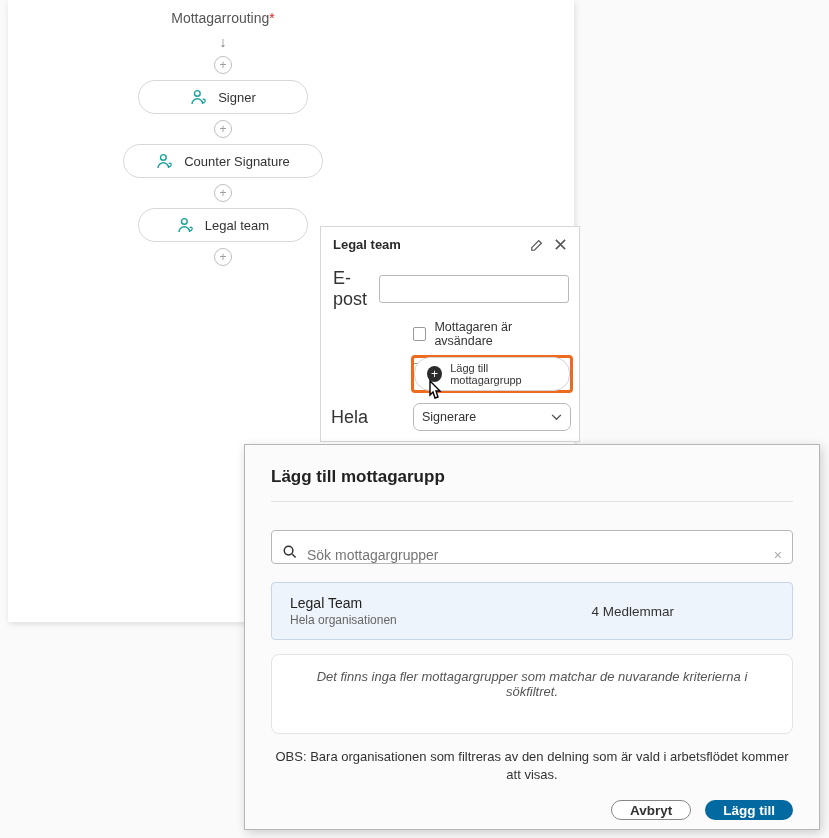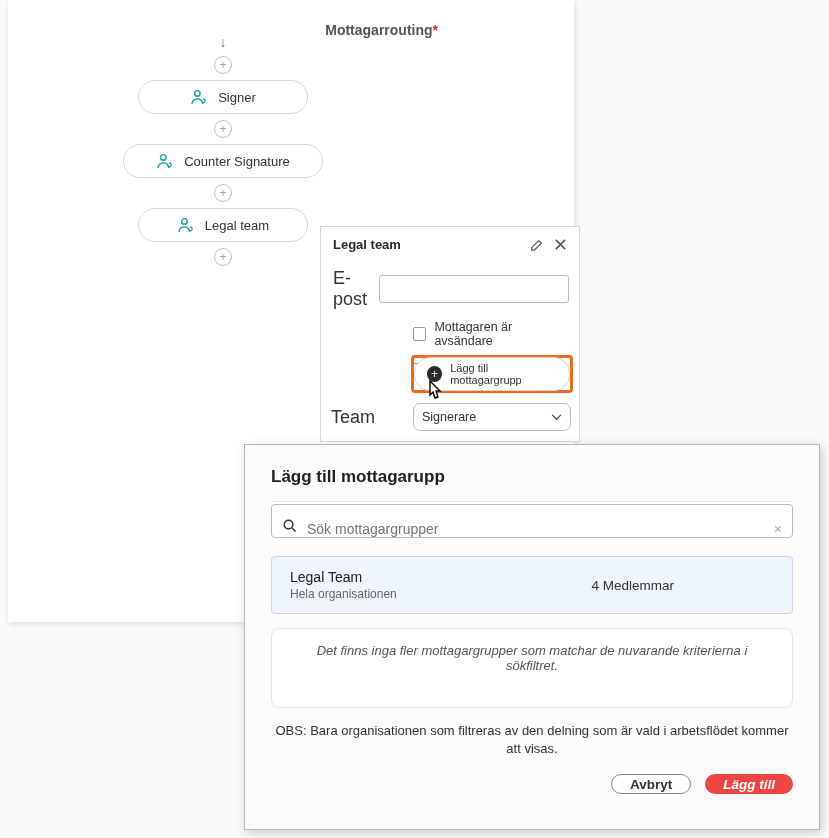--- a/index.html
+++ b/index.html
@@ -8,23 +8,23 @@
   
   .bg-panel {
     position: absolute;
     top: 0; left: 8px;
     width: 566px; height: 622px;
     background: #fff;
     box-shadow: 1px 2px 6px rgba(0,0,0,0.12);
   }
   .routing-title {
     position: absolute;
-    top: 22px; left: 0; width: 430px;
-    text-align: right;
-    font-weight: 700; font-size: 14px; color: #555;
+    top: 10px; left: 0; width: 430px;
+    text-align: center;
+    font-weight: 400; font-size: 14px; color: #555;
   }
   .routing-title .ast { color: #d22; }
   .routing-col {
     position: absolute;
     top: 30px; left: 0; width: 430px;
     display: flex; flex-direction: column; align-items: center;
   }
   .arrow-down {
     font-size: 14px; color: #777; margin: 4px 0 2px;
   }
@@ -108,21 +108,21 @@
     left: 244px; top: 444px;
     width: 576px; height: 386px;
     background: #fbfbfb;
     border: 1px solid #b6b6b6;
     box-shadow: 2px 3px 10px rgba(0,0,0,0.18);
     padding: 22px 26px 18px;
   }
   .modal h2 {
     font-size: 17px; font-weight: 700; color:#222;
     padding-bottom: 14px; border-bottom: 1px solid #e2e2e2;
-    margin-bottom: 2px;
+    margin-bottom: 28px;
   }
   .search-wrap {
     border:1px solid #b8b8b8; border-radius:4px; height:34px;
     display:flex; align-items:flex-end; padding: 0 10px; gap:10px;
     background:#fff; margin-bottom: 18px;
   }
   .search-wrap input {
     flex:1; border:none; outline:none; font-size:14px; color:#333;
   }
   .search-clear { color:#aaa; font-size:14px; }
@@ -148,21 +148,21 @@
 
   .note { font-size: 13px; color:#333; text-align:center; margin-bottom: 16px; line-height:1.4; }
 
   .modal-footer { display:flex; justify-content:flex-end; gap:14px; }
   .btn {
     height: 20px; padding: 0 18px; border-radius: 16px;
     font-size: 13.5px; font-weight: 600; display:flex; align-items:center;
     cursor:pointer;
   }
   .btn-secondary { border:1.5px solid #888; background:#fff; color:#333; }
-  .btn-primary   { border:none; background:#ef4444; color:#fff;font-style:italic; }
+  .btn-primary   { border:none; background:#0369a1; color:#fff; }
 
 </style>
 </head>
 <body>
 
 <div class="bg-panel">
   <div class="routing-title">
     <span>Mottagarrouting</span><span class="ast">*</span>
   </div>
   <div class="routing-col">
@@ -245,21 +245,21 @@
     </div>
   </div>
 
   <span class="cursor">
     <svg width="20" height="24" viewBox="0 0 20 24">
       <path d="M7 2 L7 16 L10 13 L12 19 L15 18 L13 12 L17 12 Z" fill="#fff" stroke="#000" stroke-width="1.4"></path>
     </svg>
   </span>
 
   <div class="role-select-row">
-    <div class="field-label">Team</div>
+    <div class="field-label">Hela</div>
     <div class="role-select">
       <span>Signerare</span>
       <span>
         <svg width="11" height="7" viewBox="0 0 12 8">
             <path d="M1 1l5 5 5-5" fill="none" stroke="#555" stroke-width="1.6"></path>
           </svg>
       </span>
     </div>
   </div>
 </div>

